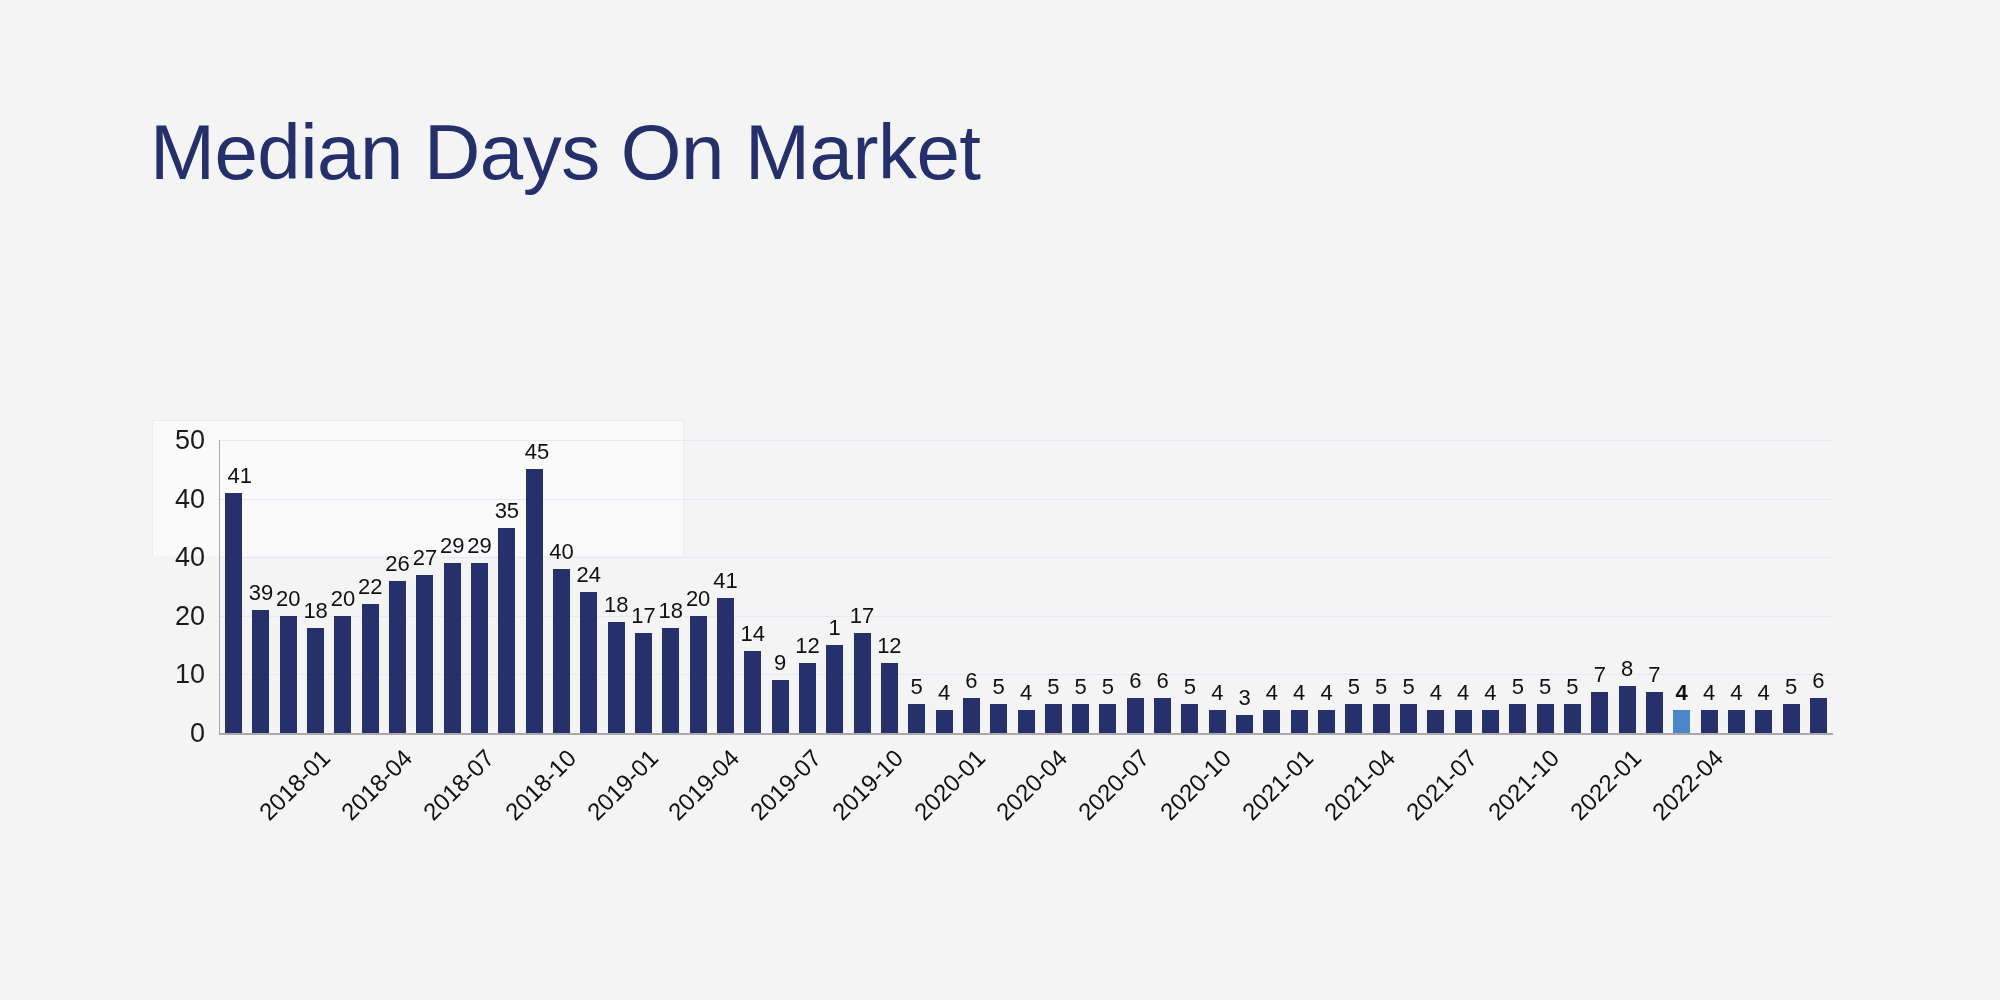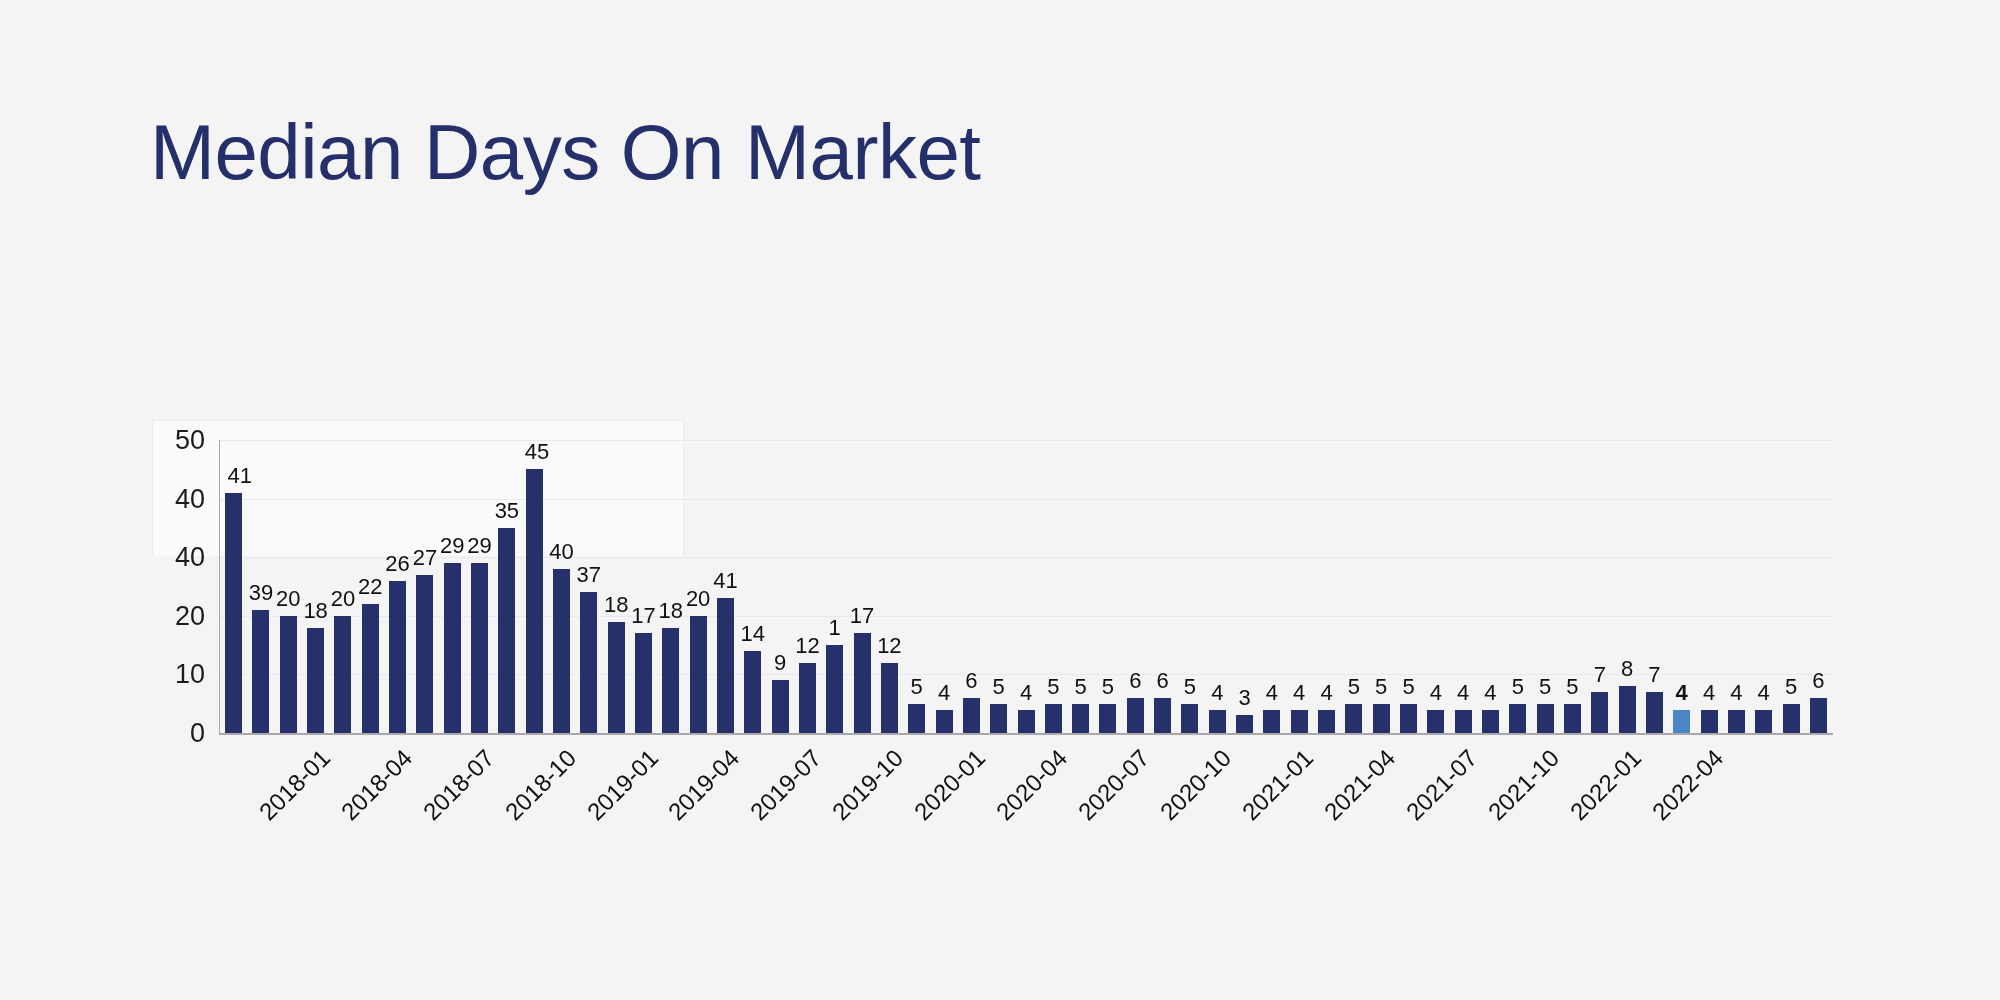--- a/index.html
+++ b/index.html
@@ -197,21 +197,21 @@
       <div class="bar-label" style="left: 232.237px; top: 93.06px;">29</div>
       <div class="bar" style="left: 251.059px; width: 17px; height: 169.94px;"></div>
       <div class="bar-label" style="left: 259.559px; top: 93.06px;">29</div>
       <div class="bar" style="left: 278.381px; width: 17px; height: 205.1px;"></div>
       <div class="bar-label" style="left: 286.881px; top: 57.9px;">35</div>
       <div class="bar" style="left: 305.703px; width: 17px; height: 263.7px;"></div>
       <div class="bar-label" style="left: 317px; top: -0.7px; text-align: right;">45</div>
       <div class="bar" style="left: 333.025px; width: 17px; height: 164.08px;"></div>
       <div class="bar-label" style="left: 341.525px; top: 98.92px;">40</div>
       <div class="bar" style="left: 360.347px; width: 17px; height: 140.64px;"></div>
-      <div class="bar-label" style="left: 368.847px; top: 122.36px;">37</div>
+      <div class="bar-label" style="left: 368.847px; top: 122.36px;">24</div>
       <div class="bar" style="left: 387.669px; width: 17px; height: 111.34px;"></div>
       <div class="bar-label" style="left: 396.169px; top: 151.66px;">18</div>
       <div class="bar" style="left: 414.992px; width: 17px; height: 99.62px;"></div>
       <div class="bar-label" style="left: 423.492px; top: 163.38px;">17</div>
       <div class="bar" style="left: 442.314px; width: 17px; height: 105.48px;"></div>
       <div class="bar-label" style="left: 450.814px; top: 157.52px;">18</div>
       <div class="bar" style="left: 469.636px; width: 17px; height: 117.2px;"></div>
       <div class="bar-label" style="left: 478.136px; top: 145.8px;">20</div>
       <div class="bar" style="left: 496.958px; width: 17px; height: 134.78px;"></div>
       <div class="bar-label" style="left: 505.458px; top: 128.22px;">41</div>

